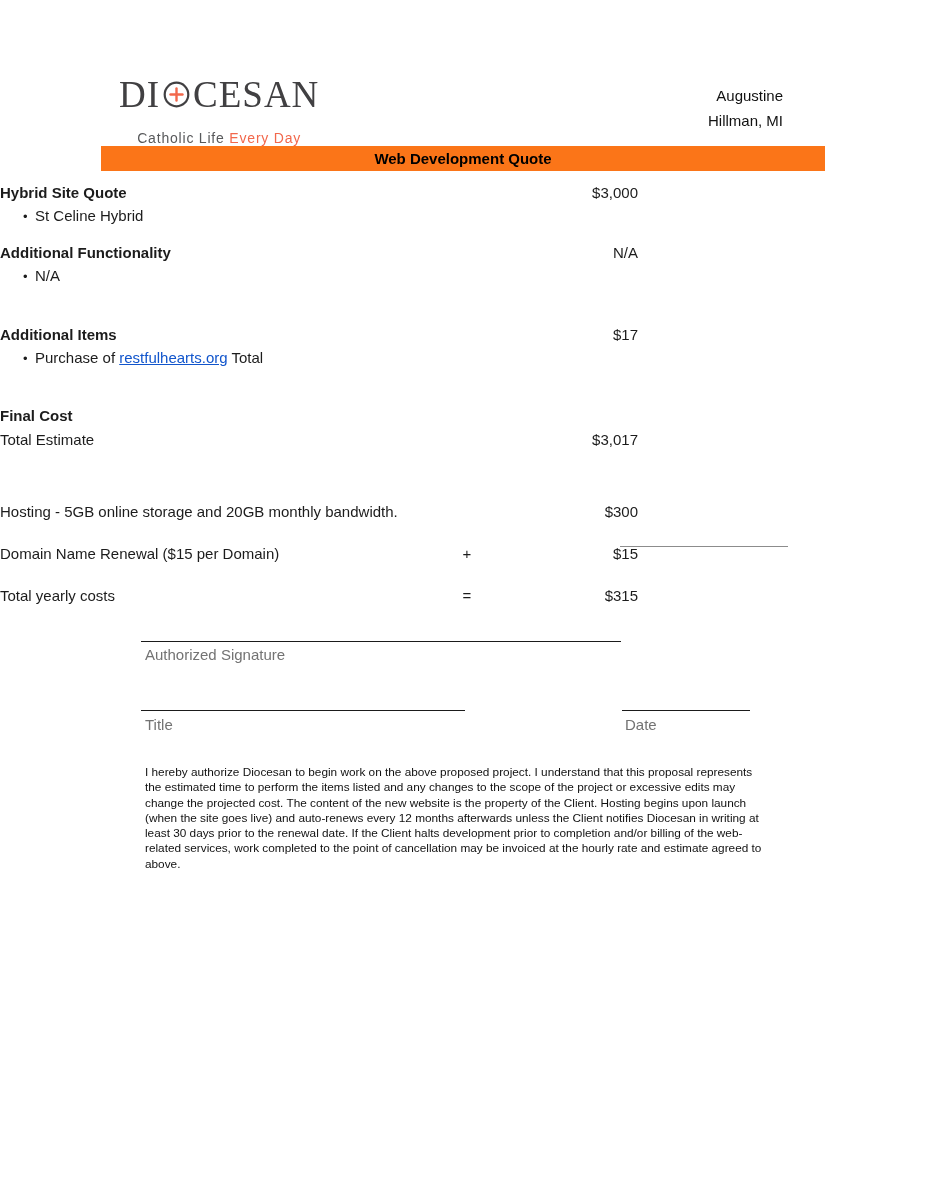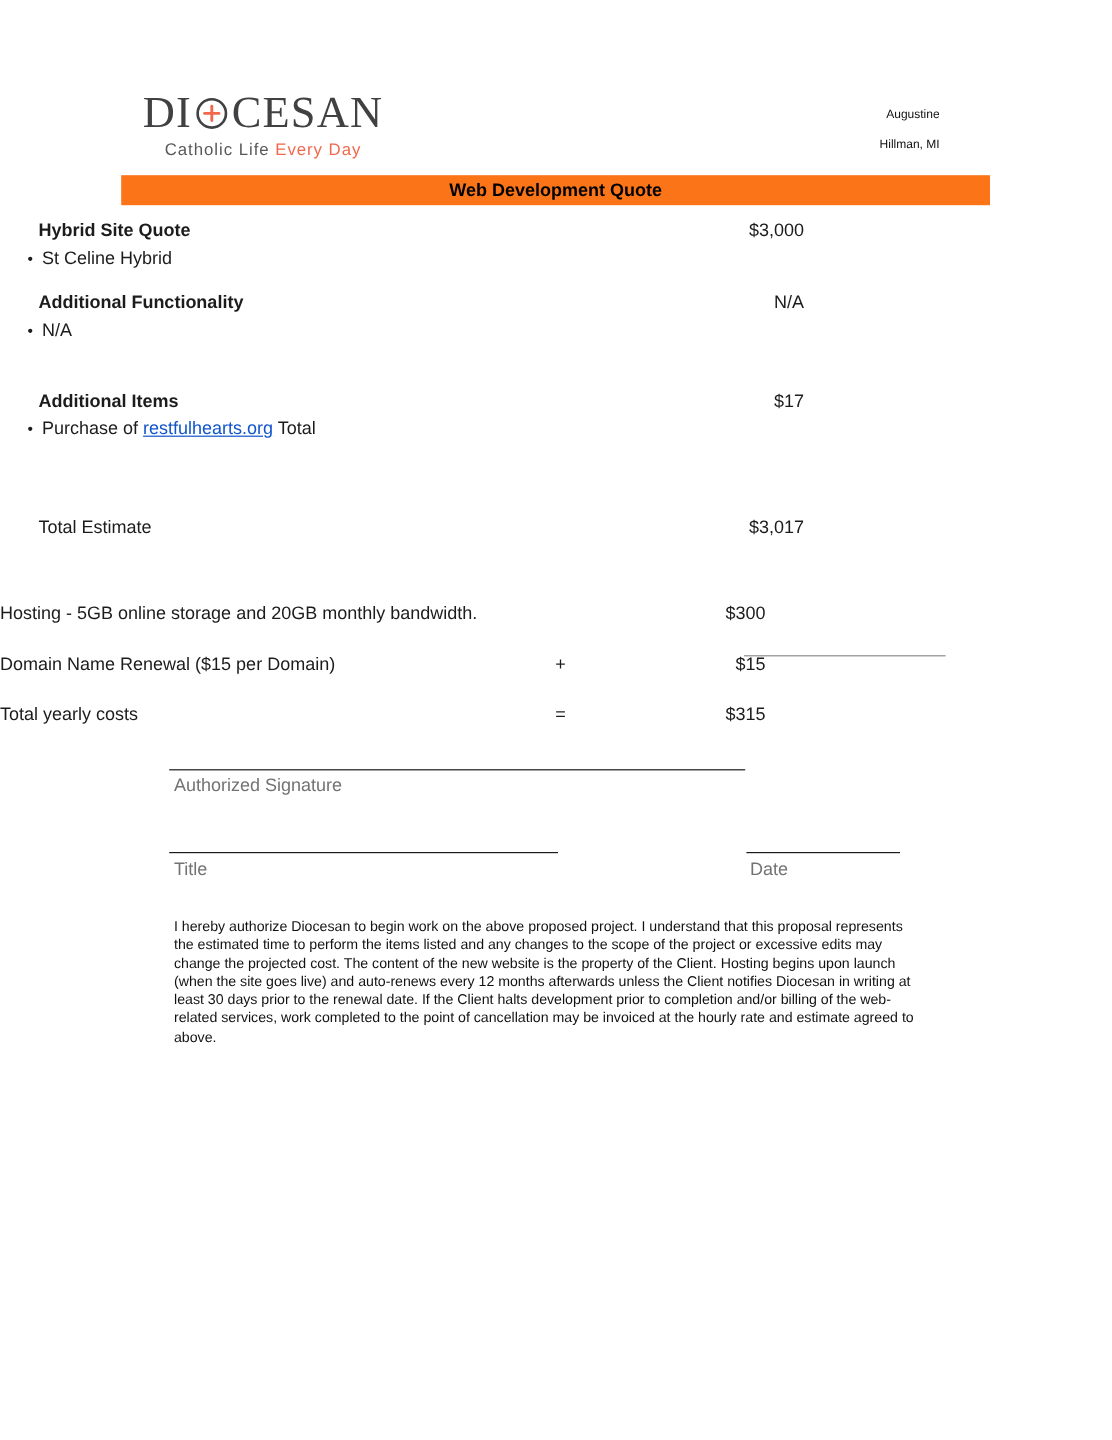--- a/index.html
+++ b/index.html
@@ -12,42 +12,42 @@
 
   
   .logo { position:absolute; left:119px; top:76px; }
   .wordmark {
     display:flex; align-items:center;
     font-family:"Liberation Serif", serif;
     font-size:37px; line-height:1; color:#414042; letter-spacing:1px;justify-content:flex-end;
   }
   .o-symbol { margin:0 3px; display:block; }
   .tagline {
-    margin-top:3px; text-align:center;
+    margin-top:17px; text-align:center;
     font-size:14px; letter-spacing:0.8px; color:#58595b;
   }
   .tagline .accent { color:#f2684c; }
 
   .client-info {
     position:absolute; right:144px; top:83px;
-    text-align:right; font-size:10px; line-height:25px; color:#111;
+    text-align:right; font-size:15px; line-height:25px; color:#111;
   }
 
   
   .title-bar {
     position:absolute; left:101px; top:146px; width:724px; height:25px;
     background:#fb7518; color:#000000;
     font-size:15px; font-weight:bold; text-align:center; line-height:25px;
   }
 
   
   .content { position:absolute; left:145px; width:638px; font-size:15px; }
   .abs { position:absolute; left:0; right:0; }
 
-  .sec-row { display:flex; justify-content:space-between; align-items:center;margin-left:32px; }
+  .sec-row { display:flex; justify-content:space-between; align-items:center; }
   .sec-title { font-weight:bold; font-size:15px; }
   .amount { font-weight:normal; font-size:15px; text-align:right; }
 
   .bullet-line { padding-left:23px; font-size:15px; }
   .bullet-mark { display:inline-block; width:12px; font-size:13px; }
   a.doc-link { color:#1155cc; text-decoration:underline; }
 
   .calc-row { position:relative; height:18px; }
   .calc-label { position:absolute; left:0; top:0; }
   .calc-op { position:absolute; left:460px; top:0; width:14px; text-align:center; }
@@ -117,20 +117,23 @@
   <div class="content abs sec-row" style="top:326px;">
     <span class="sec-title">Additional Items</span>
     <span class="amount">$17</span>
   </div>
   <div class="content abs bullet-line" style="top:349px;">
     <span class="bullet-mark">•</span><span>Purchase of</span>
     <a class="doc-link" href="#">restfulhearts.org</a>
     <span>Total</span>
   </div>
 
+  <div class="content abs" style="top:407px;">
+    <span class="sec-title">Final Cost</span>
+  </div>
   <div class="content abs sec-row" style="top:431px;">
     <span>Total Estimate</span>
     <span class="amount">$3,017</span>
   </div>
 
   <div class="content abs calc-row" style="top:503px;">
     <span class="calc-label">Hosting - 5GB online storage and 20GB monthly bandwidth.</span>
     <span class="calc-amt">$300</span>
   </div>
   <div class="content abs calc-row" style="top:527px;">

